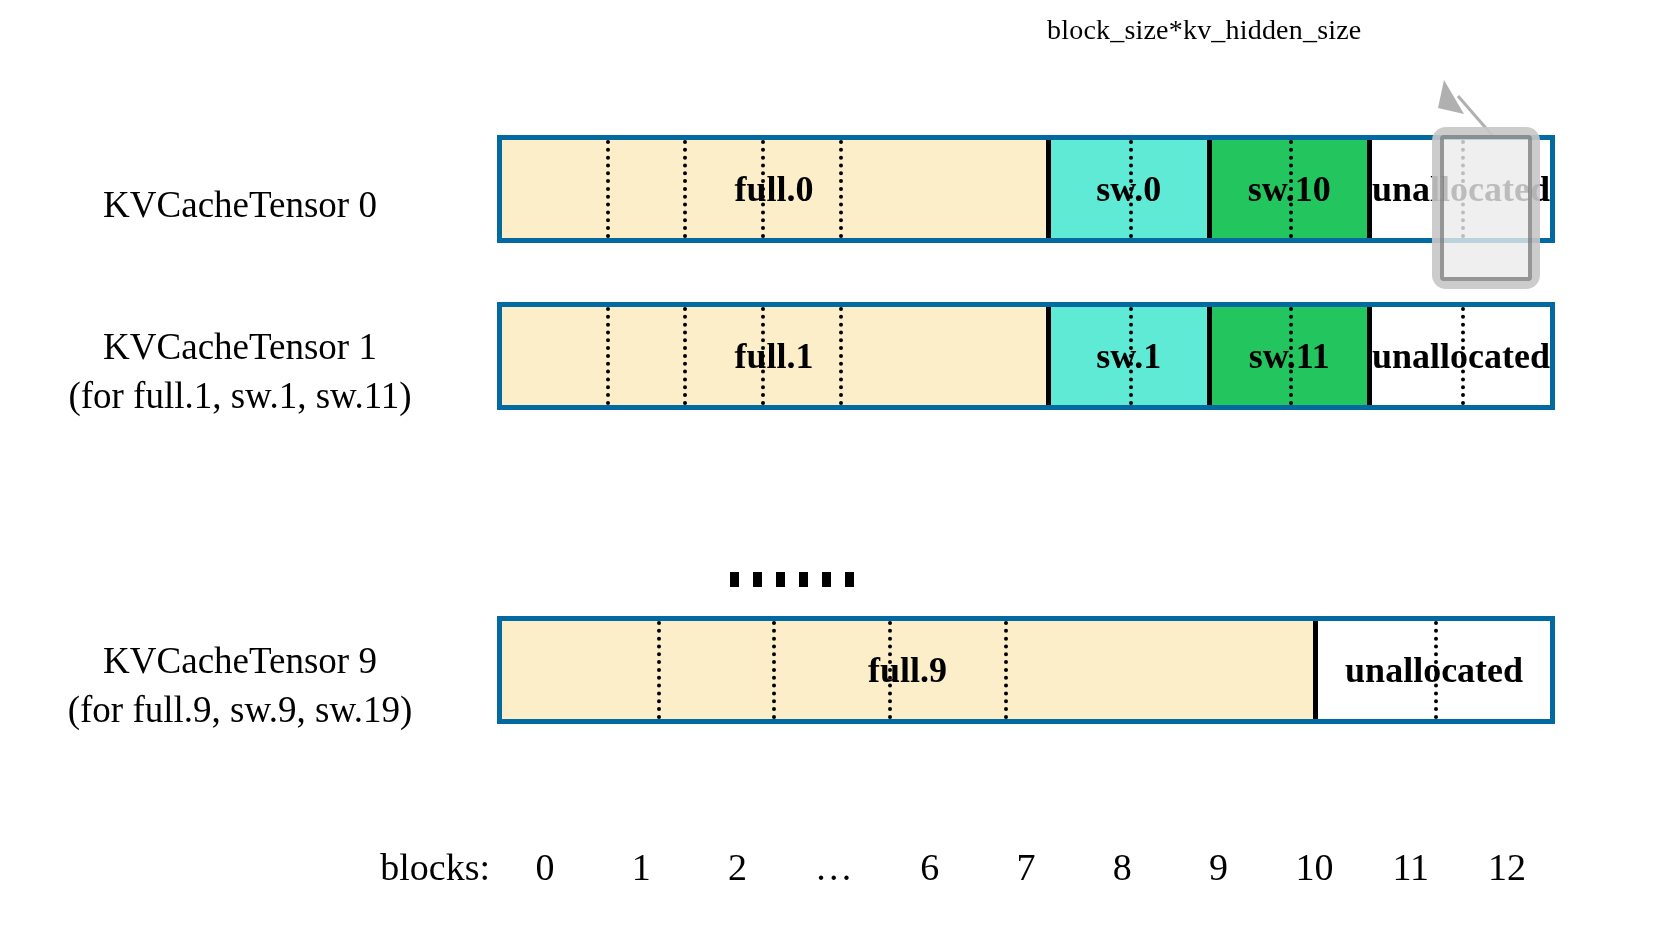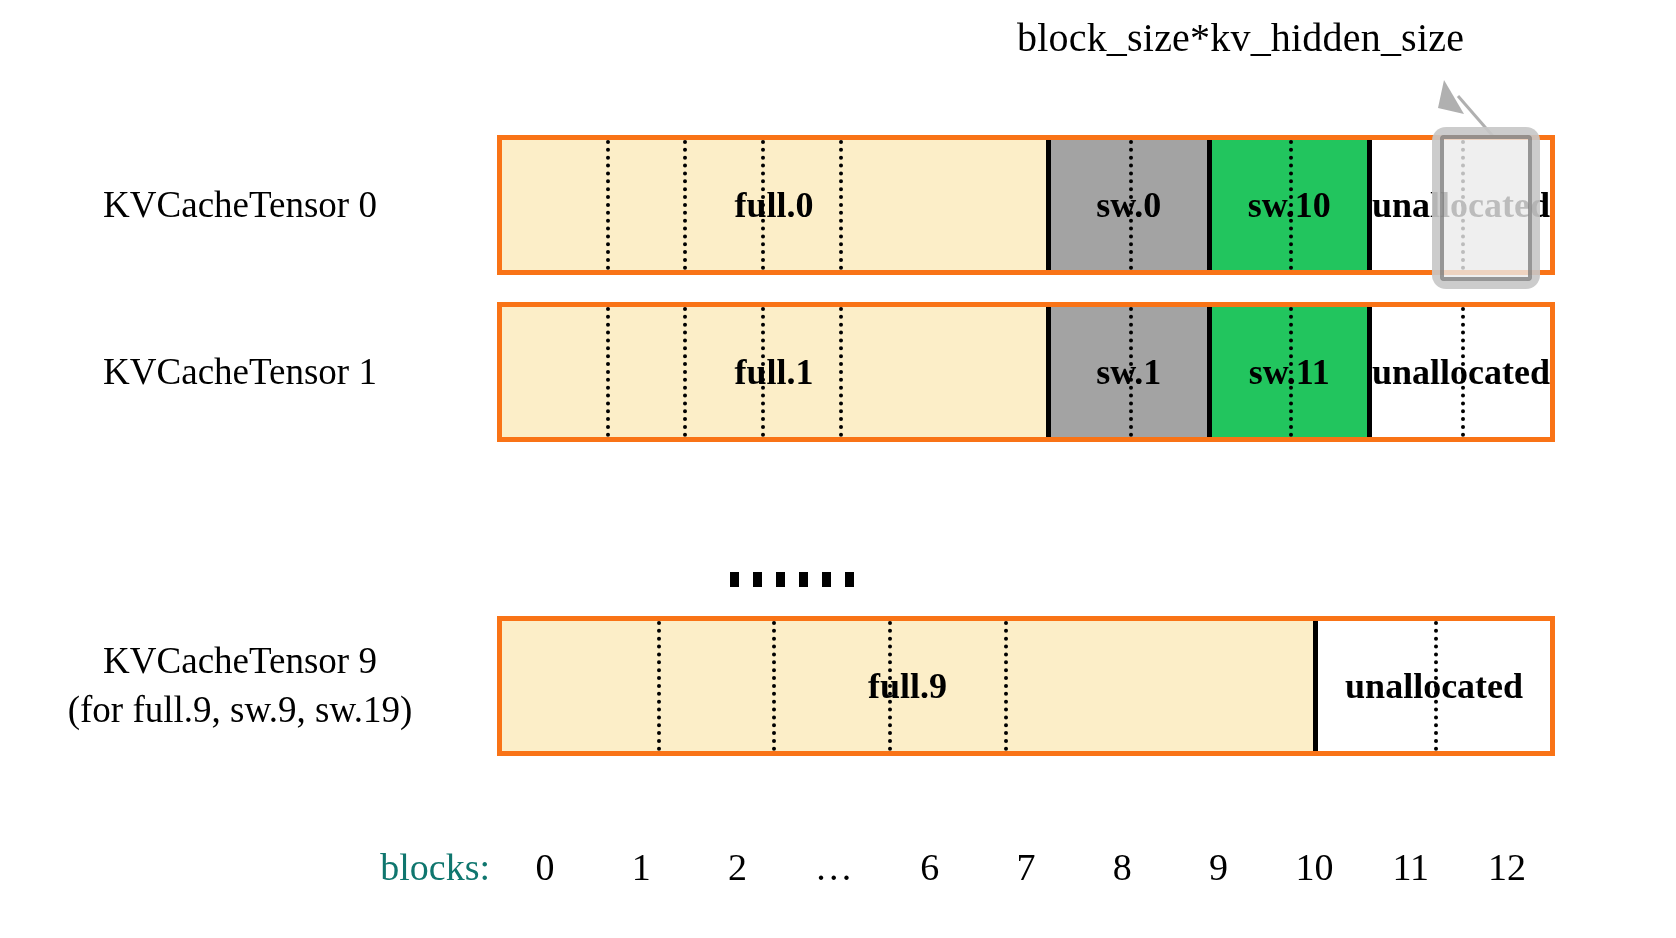--- a/index.html
+++ b/index.html
@@ -11,23 +11,23 @@
     width: 1676px;
     height: 938px;
     position: relative;
     font-family: "Liberation Serif", "DejaVu Serif", serif;
     overflow: hidden;
   }
 
   
   .callout-label {
     position: absolute;
-    left: 1017px;
+    left: 1047px;
     top: 14px;
-    font-size: 40px;
+    font-size: 28px;
     color: #000000;
     white-space: nowrap;
     letter-spacing: 0.2px;
   }
   .callout-arrow {
     position: absolute;
     left: 1400px;
     top: 70px;
     width: 130px;
     height: 90px;
@@ -56,39 +56,39 @@
     color: #000000;
     text-align: center;
   }
   .row-label .l2 { white-space: nowrap; }
 
   .bar {
     position: absolute;
     left: 497px;
     top: 0;
     width: 1058px;
-    height: 140px;
-    border: 5px solid #f97316;
+    height: 108px;
+    border: 5px solid #0369a1;
     box-sizing: border-box;
     display: flex;
     background: #ffffff;
   }
   .seg {
     position: relative;
     box-sizing: border-box;
     display: flex;
     align-items: center;
     justify-content: center;
     font-size: 36px;
     font-weight: bold;
     color: #000000;
     overflow: visible;
   }
   .seg.full     { flex: 7 0 0; background: #fceec8; border-right: 5px solid #000000; }
-  .seg.swlow    { flex: 2 0 0; background: #a3a3a3; border-right: 5px solid #000000; }
+  .seg.swlow    { flex: 2 0 0; background: #5eead4; border-right: 5px solid #000000; }
   .seg.swhigh   { flex: 2 0 0; background: #22c55e; border-right: 5px solid #000000; }
   .seg.unalloc  { flex: 2 0 0; background: #ffffff; justify-content: center; }
   .seg.unalloc .seg-text { line-height: 1.12; text-align: center; }
 
   .seg-text { position: relative; z-index: 3; }
 
   
   .dots {
     position: absolute;
     inset: 0;
@@ -148,21 +148,21 @@
     width: 1676px;
     height: 70px;
   }
   .axis-title {
     position: absolute;
     left: 340px;
     top: 0;
     width: 150px;
     text-align: right;
     font-size: 38px;
-    color: #0f766e;
+    color: #000000;
   }
   .axis-ticks {
     position: absolute;
     left: 497px;
     top: 0;
     width: 1058px;
     height: 60px;
     display: flex;
   }
   .tick {
@@ -217,20 +217,21 @@
   </div>
 </div>
 
 <div class="highlight">
   <div class="highlight-inner"></div>
 </div>
 
 <div class="row" style="top:302px;">
   <div class="row-label">
     <div class="l1">KVCacheTensor 1</div>
+    <div class="l2">(for full.1, sw.1, sw.11)</div>
   </div>
   <div class="bar">
     <div class="seg full">
       <div class="dots">
         <div class="dline" style="left:19.05%"></div>
         <div class="dline" style="left:33.33%"></div>
         <div class="dline" style="left:47.62%"></div>
         <div class="dline" style="left:61.90%"></div>
       </div>
       <span class="seg-text">full.1</span>

